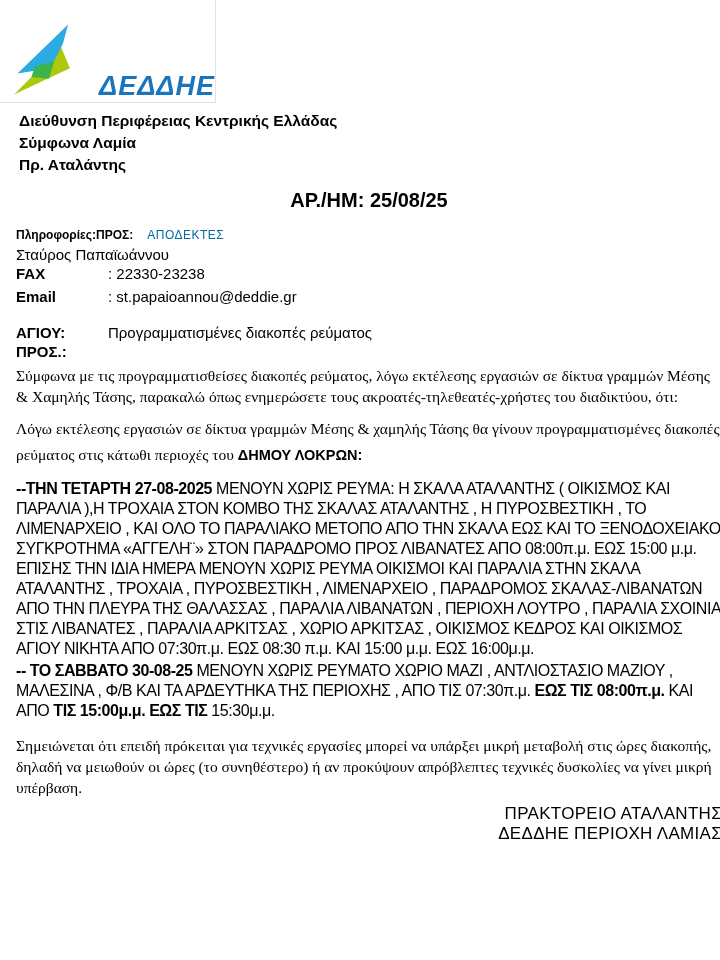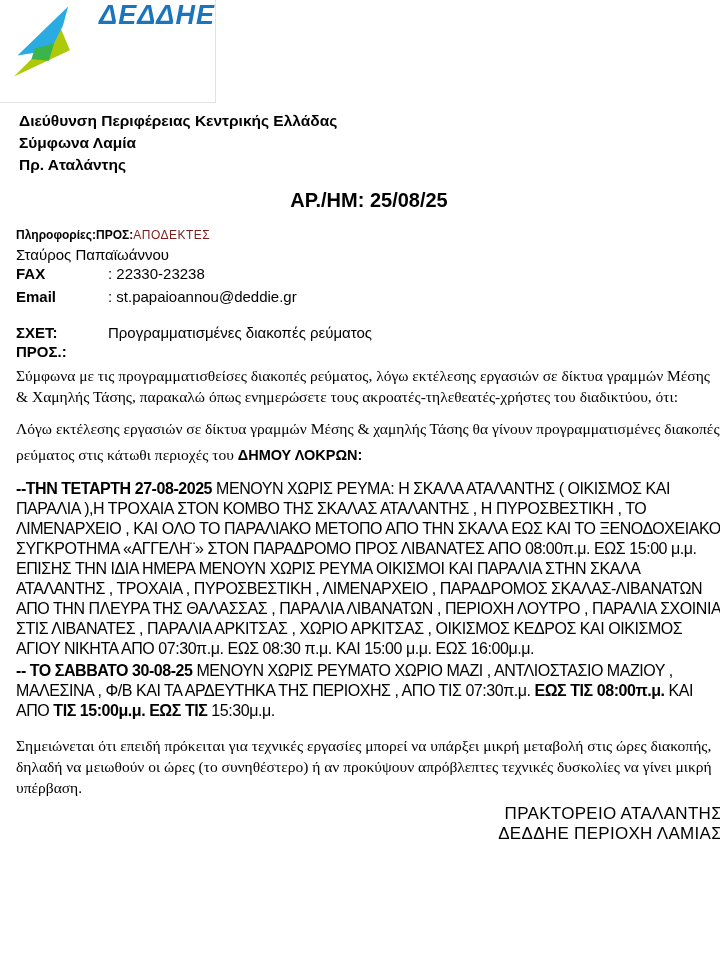--- a/index.html
+++ b/index.html
@@ -4,34 +4,34 @@
 <style>
   * { margin:0; padding:0; box-sizing:border-box; }
   html,body { background:#ffffff; }
   body {
     width:720px; height:960px; position:relative; overflow:hidden;
     color:#000; font-family:"Liberation Sans", sans-serif;
   }
   .logo-box {
     position:absolute; left:0; top:0; width:216px; height:103px;
     border-right:1px solid #e3e3e3; border-bottom:1px solid #e3e3e3;
-    display:flex; align-items:flex-start; justify-content:center; gap:3px;
+    display:flex; align-items:flex-end; justify-content:center; gap:3px;
     background:#fff;
   }
   .brand {
     color:#1b75bc; font-weight:bold; font-style:italic;
     font-size:27px; letter-spacing:1px;
   }
   .content { position:absolute; left:16px; top:110px; width:706px; }
   .hline { font-weight:bold; font-size:15.5px; line-height:22px; padding-left:3px; }
   .ref-row { text-align:center; font-weight:bold; font-size:20px; line-height:20px; margin-top:14px; }
   .info-row { display:flex; align-items:baseline; margin-top:16px; font-size:12px; line-height:19px; }
   .bold { font-weight:bold; }
-  .to-group { display:flex; align-items:baseline; }
-  .to-value { color:#7f1d1d; letter-spacing:0.5px; }
+  .to-group { display:flex; gap:14px; align-items:baseline; }
+  .to-value { color:#0369a1; letter-spacing:0.5px; }
   .line { font-size:15px; line-height:19px; }
   .label { display:inline-block; width:92px; font-weight:bold; }
   .gap-sm { margin-top:4px; }
   .subject-row { margin-top:17px; }
   .serif { font-family:"Liberation Serif", serif; font-size:15.5px; line-height:21px; }
   .intro { margin-top:4px; }
   .notice { margin-top:9px; line-height:26px; }
   .caps { font-size:16px; line-height:20px; letter-spacing:-0.45px; }
   .caps-first { margin-top:11px; }
   .caps-gap { margin-top:2px; }
@@ -72,21 +72,21 @@
 
   <div class="line">
     <span class="label">FAX</span><span>: 22330-23238</span>
   </div>
 
   <div class="line gap-sm">
     <span class="label">Email</span><span>: st.papaioannou@deddie.gr</span>
   </div>
 
   <div class="line subject-row">
-    <span class="label">ΣΧΕΤ:</span><span>Προγραμματισμένες διακοπές ρεύματος</span>
+    <span class="label">ΑΓΙΟΥ:</span><span>Προγραμματισμένες διακοπές ρεύματος</span>
   </div>
 
   <div class="line bold">ΠΡΟΣ.:</div>
 
   <p class="serif intro">Σύμφωνα με τις προγραμματισθείσες διακοπές ρεύματος, λόγω εκτέλεσης εργασιών σε δίκτυα γραμμών Μέσης &amp; Χαμηλής Τάσης, παρακαλώ όπως ενημερώσετε τους ακροατές-τηλεθεατές-χρήστες του διαδικτύου, ότι:</p>
 
   <p class="serif notice">
     <span>Λόγω εκτέλεσης εργασιών σε δίκτυα γραμμών Μέσης &amp; χαμηλής Τάσης θα γίνουν προγραμματισμένες διακοπές ρεύματος στις κάτωθι περιοχές του </span><span class="bold" style="font-family:'Liberation Sans',sans-serif;font-size:14.5px;">ΔΗΜΟΥ ΛΟΚΡΩΝ:</span>
   </p>
 

